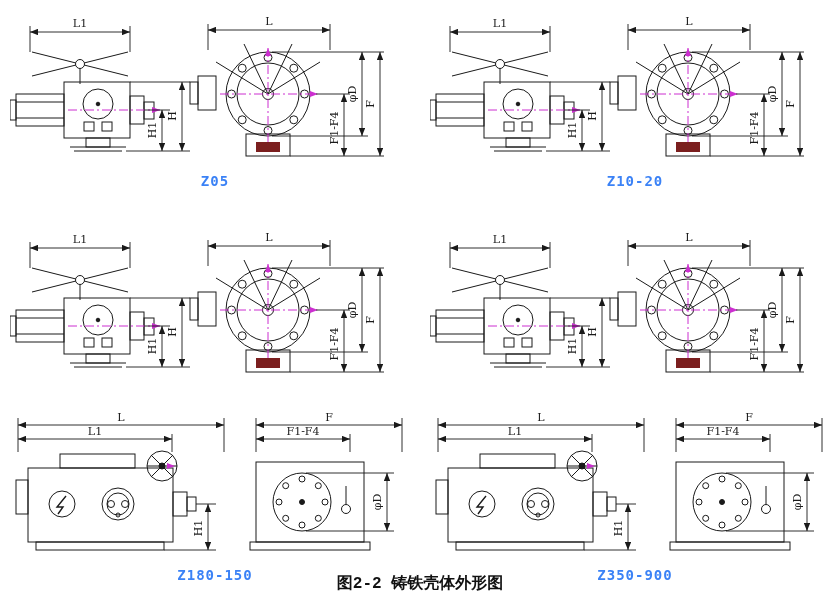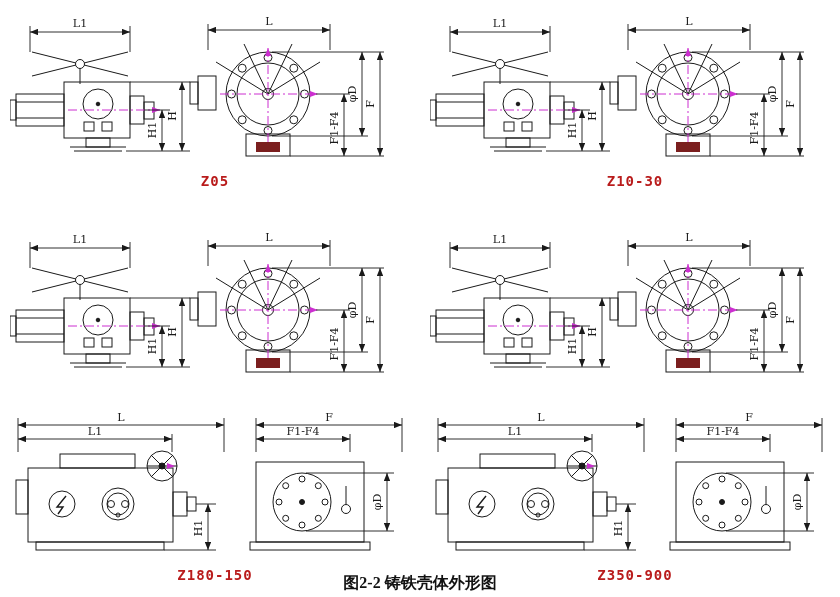--- a/index.html
+++ b/index.html
@@ -1,24 +1,24 @@
 <!DOCTYPE html>
 <html><head>
 <meta charset="utf-8">
 <style>
   html,body{margin:0;padding:0;background:#fff;}
   .page{position:relative;width:840px;height:597px;background:#ffffff;overflow:hidden;
         font-family:"Liberation Sans",sans-serif;}
   .panel{position:absolute;width:410px;}
   .drawing{width:400px;}
   .caption{text-align:center;font-family:"DejaVu Sans Mono",monospace;
-           font-size:14px;font-weight:bold;letter-spacing:1px;color:#b91c1c;margin-top:3px;}
+           font-size:14px;font-weight:bold;letter-spacing:1px;color:#3b82f6;margin-top:3px;}
   .fig-caption{position:absolute;left:50%;bottom:3px;transform:translateX(-50%);
                font-size:16px;font-weight:bold;color:#111;white-space:nowrap;
-               font-family:Liberation Serif, serif;}
+               font-family:Liberation Mono, monospace;}
   svg text{font-family:"DejaVu Serif",serif;font-size:11px;fill:#1a1a1a;}
   svg .geo{stroke:#1a1a1a;fill:none;stroke-width:1;}
   svg .dim{stroke:#1a1a1a;fill:none;stroke-width:0.9;}
   svg .cl{stroke:#cc2fd0;fill:none;stroke-width:1;stroke-dasharray:9 3 2 3;}
 </style>
 </head>
 <body>
 
 <div class="page">
 
@@ -250,21 +250,21 @@
       <text x="70" y="21">L1</text>
       <text x="166" y="110" transform="rotate(-90 166 110)">H</text>
       <text x="146" y="124" transform="rotate(-90 146 124)">H1</text>
       <text x="259" y="19">L</text>
       <text x="328" y="122" transform="rotate(-90 328 122)">F1-F4</text>
       <text x="346" y="88" transform="rotate(-90 346 88)">φD</text>
       <text x="364" y="98" transform="rotate(-90 364 98)">F</text>
     </g>
   </svg>
 </div>
-    <div class="caption">Z10-30</div>
+    <div class="caption">Z10-20</div>
   </div>
 
   <div class="panel" style="left:10px;top:222px;">
     <div class="drawing">
   <svg class="draw" width="400" height="160" viewBox="0 0 400 160">
     <defs>
       <marker id="arr" viewBox="0 0 10 8" markerWidth="9" markerHeight="7.2" refX="10" refY="4" orient="auto-start-reverse">
         <path d="M0,0 L10,4 L0,8 Z" fill="#1a1a1a"></path>
       </marker>
     </defs>

